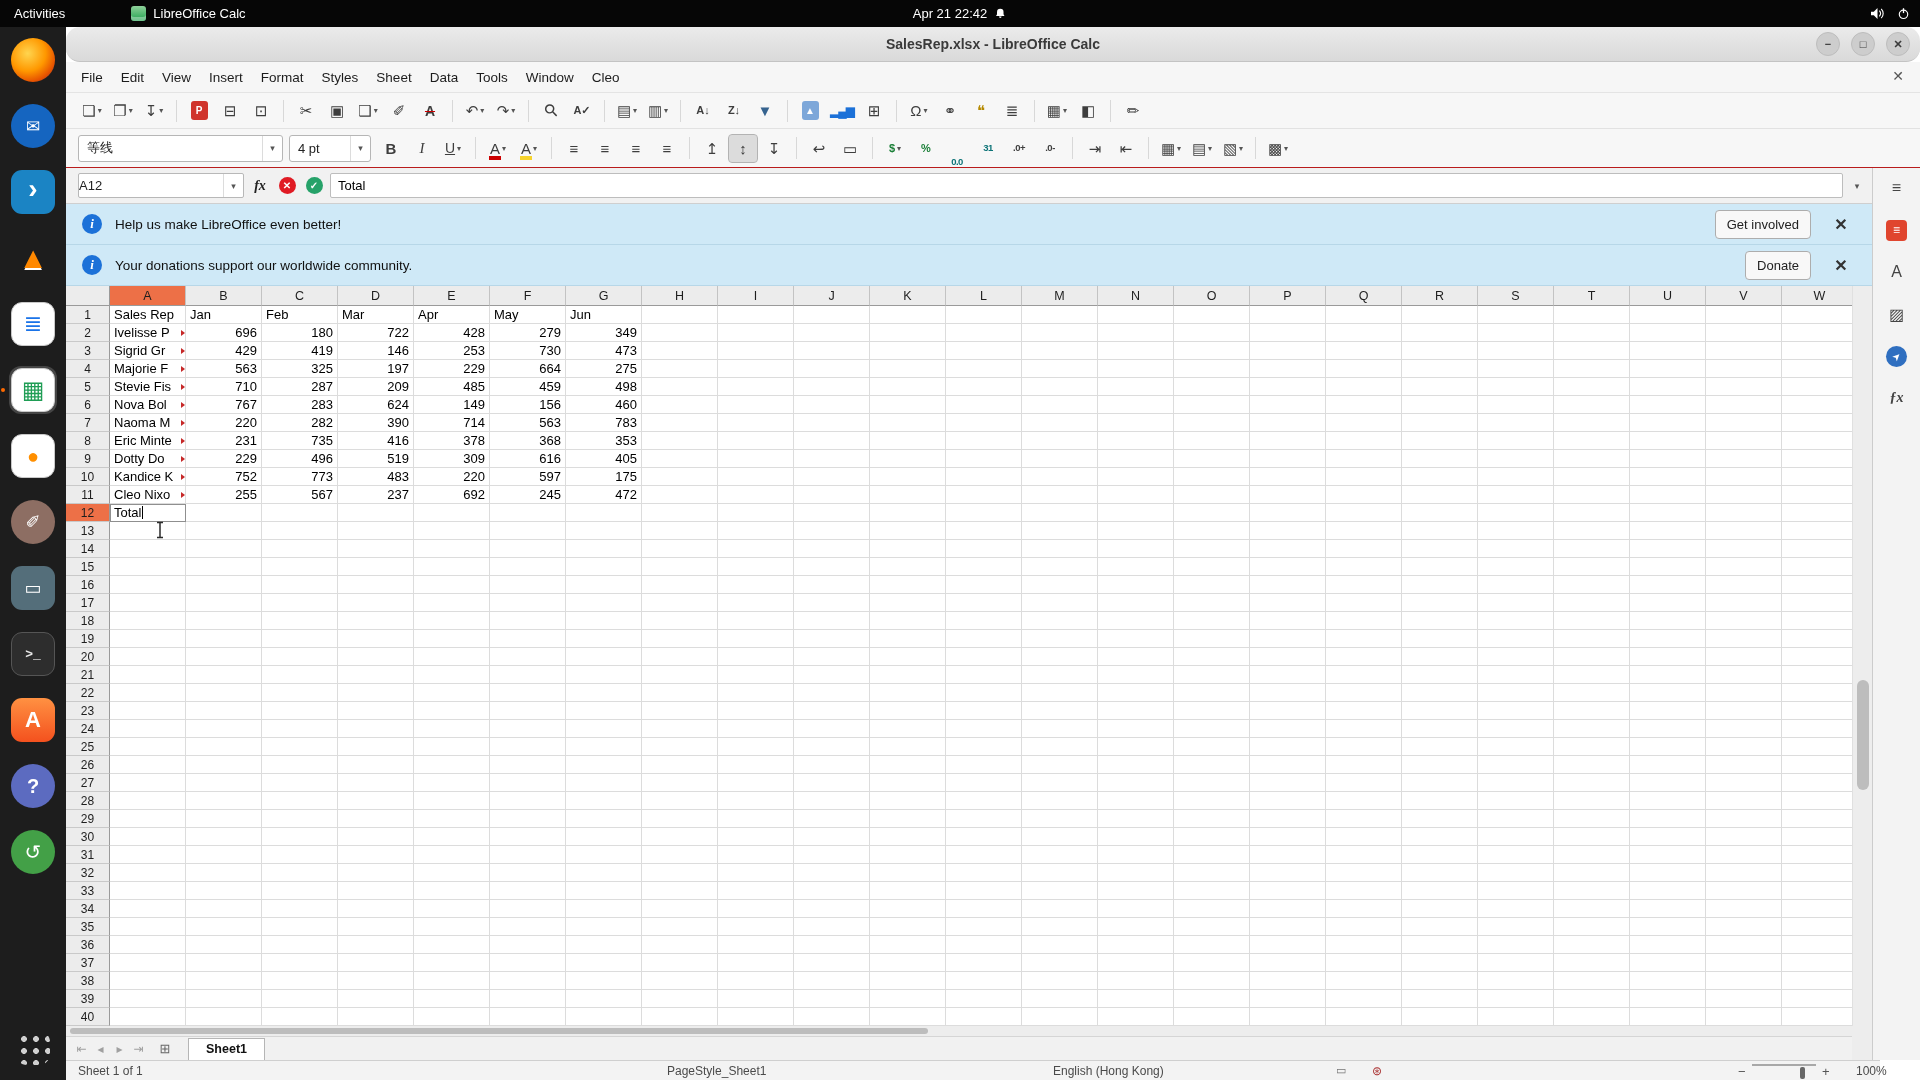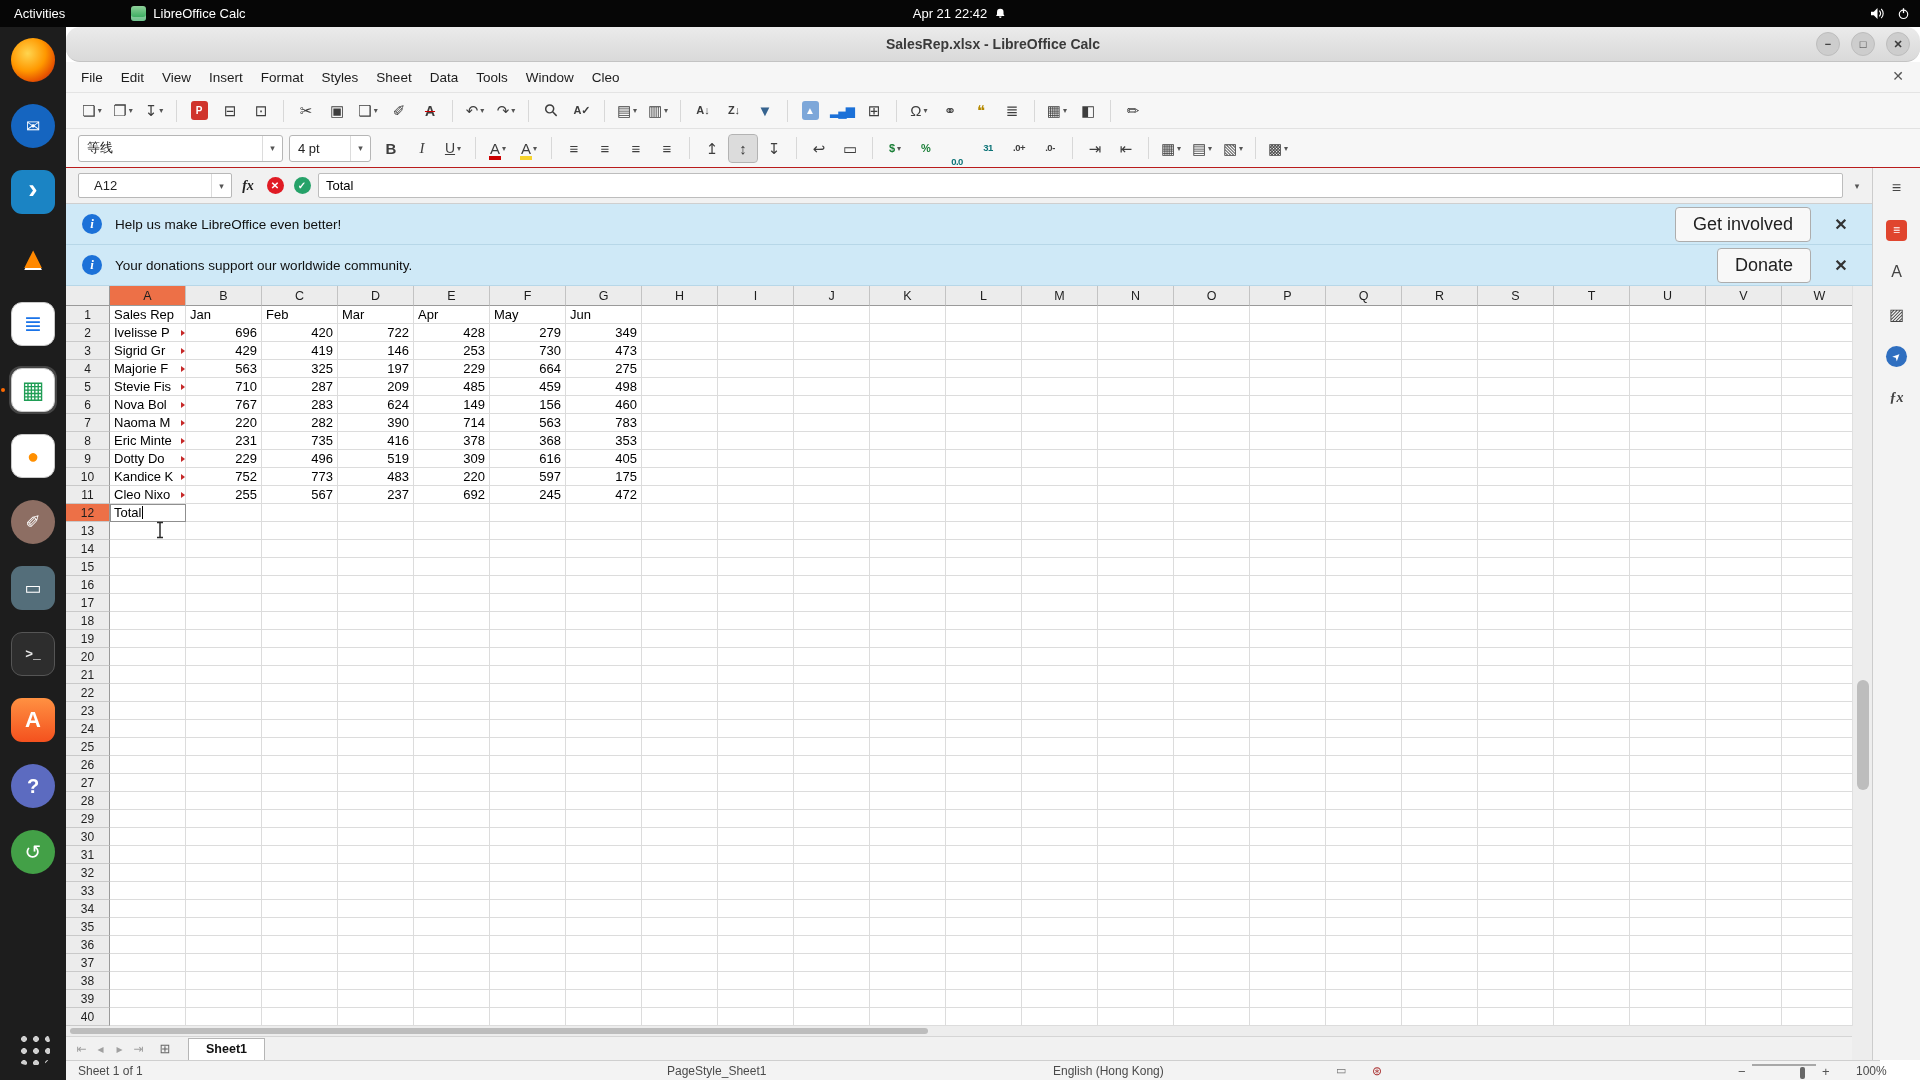--- a/index.html
+++ b/index.html
@@ -78,42 +78,42 @@
   .sep{width:1px;height:22px;background:#d8d8d8;margin:0 5px;flex:0 0 auto;}
   .combo{height:27px;background:#fff;border:1px solid #b6b6b6;border-radius:3px;display:flex;align-items:center;
          font-size:13px;color:#222;padding-left:8px;box-sizing:border-box;}
   .combo .dd-btn{margin-left:auto;width:19px;height:100%;display:flex;align-items:center;justify-content:center;
                  border-left:1px solid #dcdcdc;color:#555;font-size:9px;}
   .combo-font{width:205px;}
   .combo-size{width:82px;}
   
   .formulabar{position:absolute;left:66px;top:168px;width:1806px;height:36px;background:#f1f1f1;box-sizing:border-box;
               border-bottom:1px solid #cfcfcf;display:flex;align-items:center;padding:0 6px 0 12px;gap:5px;}
-  .namebox{width:154px;height:25px;background:#fff;border:1px solid #b8b8b8;border-radius:2px;display:flex;
-           align-items:center;padding-left:15px;font-size:13px;color:#222;box-sizing:border-box;gap:24px;}
+  .namebox{width:166px;height:25px;background:#fff;border:1px solid #b8b8b8;border-radius:2px;display:flex;
+           align-items:center;padding-left:0;font-size:13px;color:#222;box-sizing:border-box;gap:24px;}
   .namebox .dd-btn{margin-left:auto;width:19px;height:100%;display:flex;align-items:center;justify-content:center;
                    border-left:1px solid #dcdcdc;color:#555;font-size:9px;}
   .fbtn{width:22px;height:24px;display:flex;align-items:center;justify-content:center;}
   .fx{font-family:"Liberation Serif",serif;font-style:italic;font-weight:bold;font-size:14px;color:#222;}
   .rnd{width:17px;height:17px;border-radius:50%;color:#fff;font-size:10px;font-weight:bold;
        display:flex;align-items:center;justify-content:center;}
   .rnd.cancel{background:#e01b24;}
   .rnd.accept{background:#26a269;}
   .inputline{flex:1;height:25px;background:#fff;border:1px solid #bdbdbd;border-radius:2px;display:flex;
              align-items:center;padding-left:7px;font-size:13px;color:#000;box-sizing:border-box;}
   .fb-expand{width:18px;text-align:center;color:#555;font-size:9px;}
   
   .notif{position:absolute;left:66px;width:1806px;height:41px;background:#cfe9f7;box-sizing:border-box;
          border-bottom:1px solid #b7d7e8;display:flex;align-items:center;padding:0 16px;font-size:13.5px;color:#111;}
   #notif1{top:204px;}  #notif2{top:245px;}
   .ninfo{width:20px;height:20px;border-radius:50%;background:#1c71d8;color:#fff;font-size:13px;font-weight:bold;
          font-family:"Liberation Serif",serif;font-style:italic;display:flex;align-items:center;justify-content:center;
          margin-right:13px;flex:0 0 auto;}
-  .nbtn{margin-left:auto;background:#f8f8f8;border:1px solid #adadad;border-radius:4px;padding:6px 17px;
-        font-size:18px;color:#222;}
+  .nbtn{margin-left:auto;background:#f8f8f8;border:1px solid #adadad;border-radius:4px;padding:6px 11px;
+        font-size:13px;color:#222;}
   .nx{width:30px;text-align:center;font-size:16px;color:#333;margin-left:15px;font-weight:bold;}
   
   .sheet{position:absolute;left:66px;top:286px;width:1786px;height:740px;overflow:hidden;background:#fff;}
   #colhdrs{display:flex;height:20px;}
   .corner{width:44px;height:20px;background:#ececec;border-right:1px solid #9a9a9a;border-bottom:1px solid #9a9a9a;
           box-sizing:border-box;flex:0 0 auto;}
   .colhdr{width:76px;height:20px;background:#ececec;border-right:1px solid #c3c3c3;border-bottom:1px solid #9a9a9a;
           box-sizing:border-box;font-size:12.5px;color:#1e1e1e;display:flex;align-items:center;justify-content:center;flex:0 0 auto;}
   .colhdr.sel,.rowhdr.sel{background:#ed7047;}
   .grow{display:flex;height:18px;}
@@ -563,21 +563,21 @@
         <div class="cell"></div>
         <div class="cell"></div>
         <div class="cell"></div>
         <div class="cell"></div>
         <div class="cell"></div>
       </div>
       <div class="grow">
         <div class="rowhdr">2</div>
         <div class="cell clip">Ivelisse P</div>
         <div class="cell num">696</div>
-        <div class="cell num">420</div>
+        <div class="cell num">180</div>
         <div class="cell num">722</div>
         <div class="cell num">428</div>
         <div class="cell num">279</div>
         <div class="cell num">349</div>
         <div class="cell"></div>
         <div class="cell"></div>
         <div class="cell"></div>
         <div class="cell"></div>
         <div class="cell"></div>
         <div class="cell"></div>

